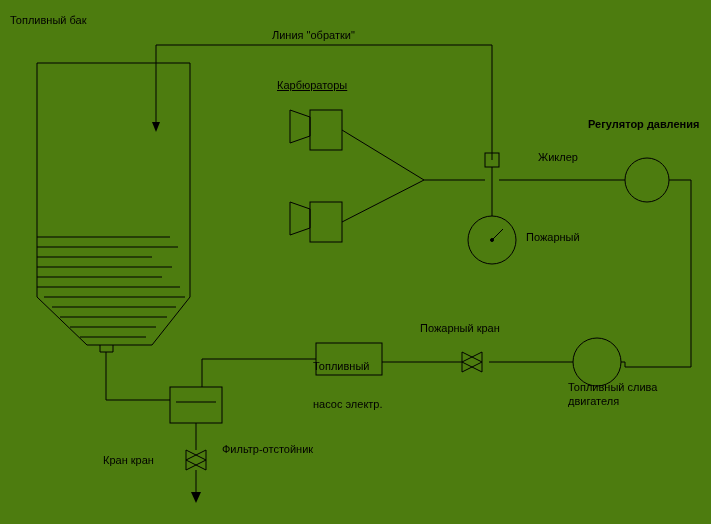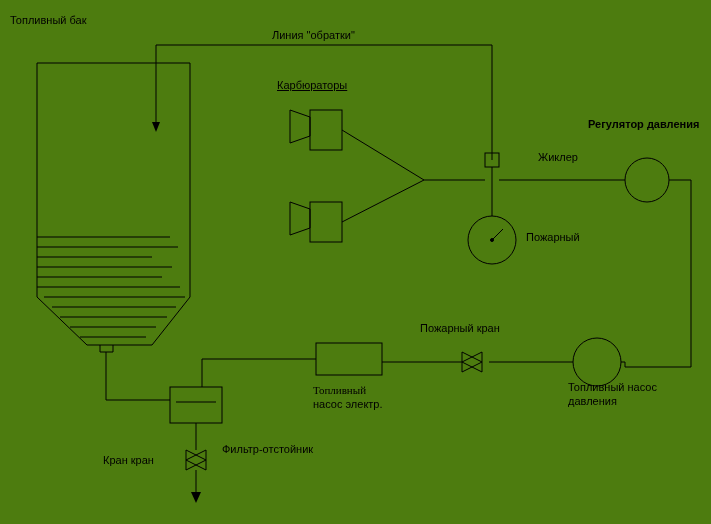--- a/index.html
+++ b/index.html
@@ -140,20 +140,20 @@
     </g>
   </svg>
 
   <div class="lbl" style="left:10px;  top:14px;">Топливный бак</div>
   <div class="lbl" style="left:272px; top:29px;">Линия "обратки"</div>
   <div class="lbl" style="left:277px; top:79px;text-decoration:underline;">Карбюраторы</div>
   <div class="lbl" style="left:588px; top:118px;font-weight:bold;">Регулятор давления</div>
   <div class="lbl" style="left:538px; top:151px;">Жиклер</div>
   <div class="lbl" style="left:526px; top:231px;">Пожарный</div>
   <div class="lbl" style="left:420px; top:322px;">Пожарный кран</div>
-  <div class="lbl" style="left:313px; top:384px;font-family:Liberation Serif, serif;">Топливный</div>
+  <div class="lbl" style="left:313px; top:360px;">Топливный</div>
   <div class="lbl" style="left:313px; top:398px;text-align:right;">насос электр.</div>
-  <div class="lbl" style="left:568px; top:381px;">Топливный насос</div>
-  <div class="lbl" style="left:568px; top:395px;">давления</div>
+  <div class="lbl" style="left:568px; top:381px;">Топливный слива</div>
+  <div class="lbl" style="left:568px; top:395px;">двигателя</div>
   <div class="lbl" style="left:222px; top:443px;">Фильтр-отстойник</div>
   <div class="lbl" style="left:103px; top:454px;">Кран кран</div>
 
 </div>
 
 </body></html>

